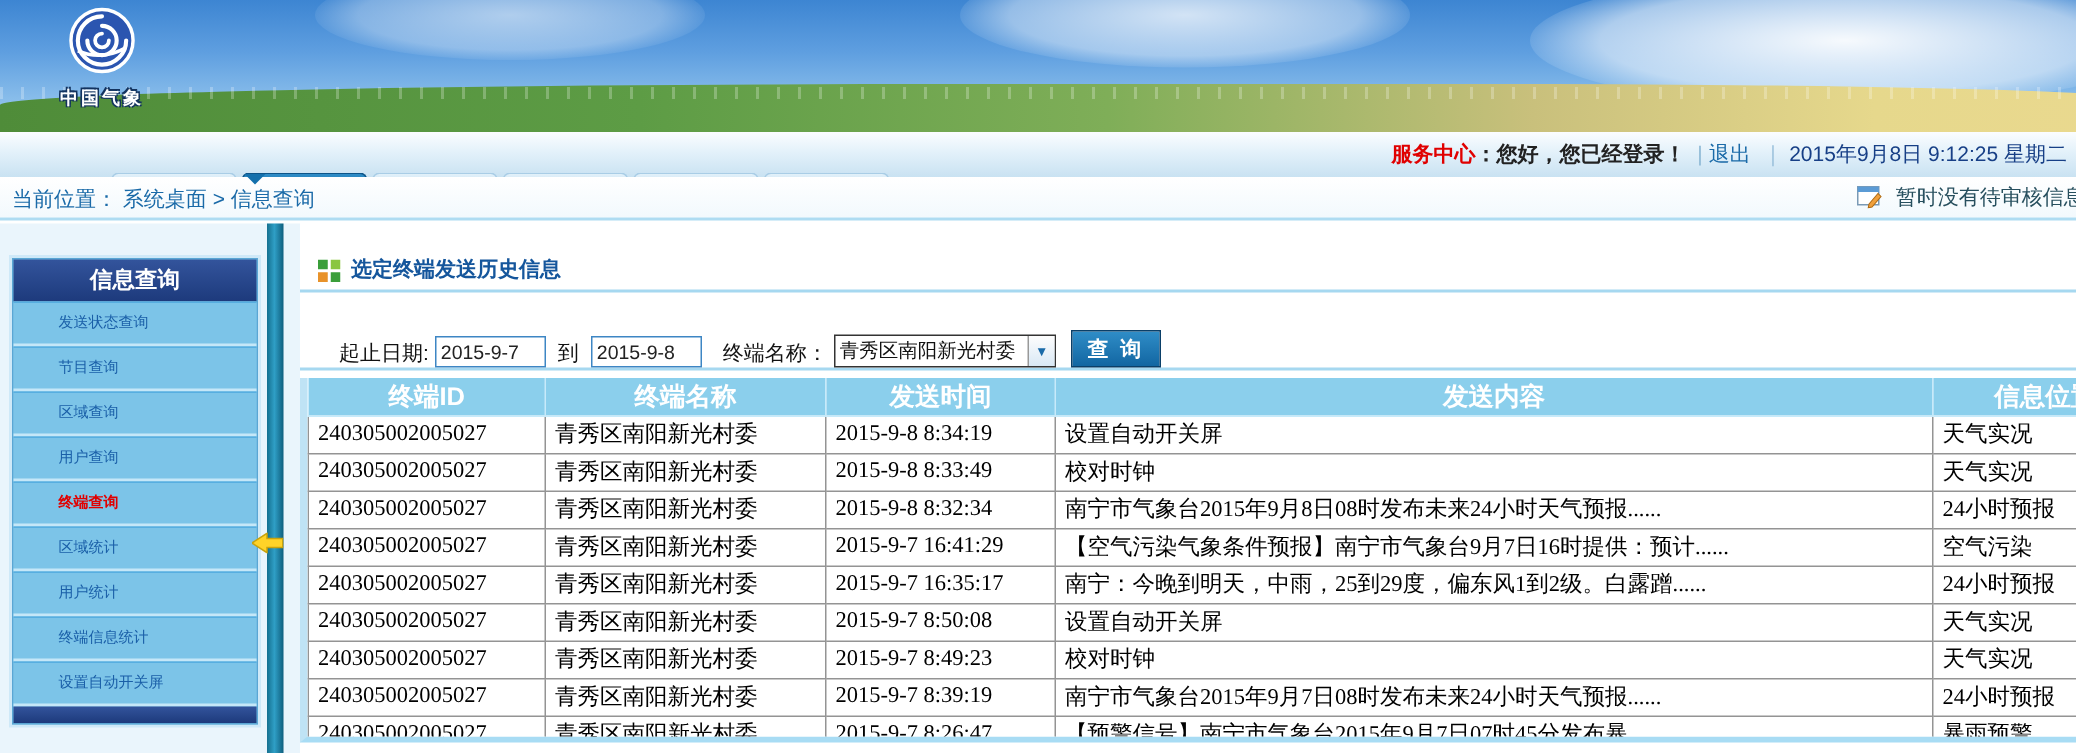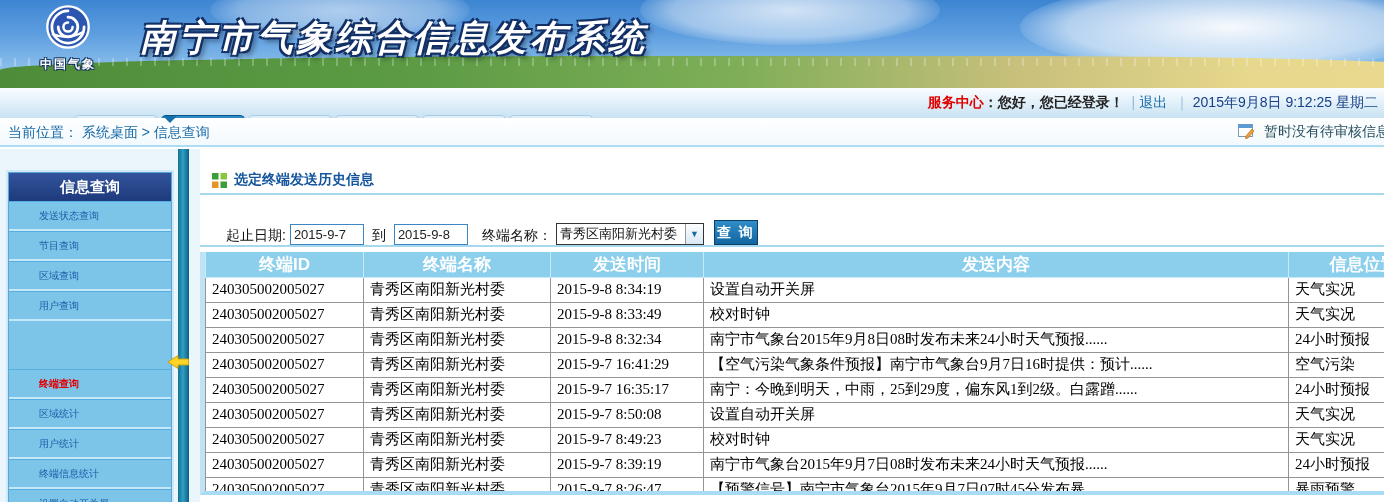--- a/index.html
+++ b/index.html
@@ -53,21 +53,21 @@
   
   .content { position:absolute; left:0; top:149px; width:1384px; height:353px; background:#fff; }
   .left-bg { position:absolute; left:0; top:0; width:200px; height:353px; background:#eaf5fc; }
 
   
   .sidebar { position:absolute; left:8px; top:23px; width:164px; border:1px solid #5aa6d4; box-shadow:0 0 0 2px #cfe9f8; background:#7cc4e8; }
   .side-head { height:28px; line-height:28px; text-align:center; color:#fff; font-weight:bold; font-size:15px;
     background:linear-gradient(180deg,#33549c 0%,#1d3a7c 100%); }
   .side-item { height:30px; line-height:28px; padding-left:30px; font-size:10px; color:#1a5fa8;
     background:#7cc4e8; border-bottom:2px solid #c5e7f8; border-top:1px solid #57aee0; cursor:pointer; }
-  .side-item.active { color:#e10000; font-weight:bold;margin-top:48px; }
+  .side-item.active { color:#e10000; font-weight:bold; }
   .side-foot { height:11px; background:linear-gradient(180deg,#33549c 0%,#1d3a7c 100%); }
 
   
   .divider { position:absolute; left:178px; top:0; width:11px; height:353px;
     background:linear-gradient(90deg,#15708f 0%,#2f9fc6 45%,#0f5f7e 100%); }
   .collapse-arrow { position:absolute; left:168px; top:206px; cursor:pointer; z-index:4; }
 
   
   .main { position:absolute; left:200px; top:0; width:1184px; height:353px; background:#fff; }
   .panel-head { margin-top:18px; height:28px; padding-left:12px; border-bottom:2px solid #a6d8f0;
@@ -78,21 +78,21 @@
     display:flex; align-items:flex-end; }
   .form-row .lbl { margin-right:4px; }
   .txt-input { width:74px; height:21px; border:1px solid #3d86c4; font-size:13px; color:#222; padding:0 3px;
     font-family:"Liberation Sans",sans-serif; }
   .to-lbl { margin:0 8px; }
   .term-lbl { margin-left:14px; margin-right:4px; }
   .fake-select { width:148px; height:22px; border:1px solid #333; background:#fff; display:flex; align-items:center; cursor:pointer; }
   .fake-select .sel-text { flex:1; font-size:13px; padding-left:3px; white-space:nowrap; overflow:hidden; }
   .fake-select .sel-btn { width:18px; height:100%; border-left:1px solid #999;
     background:linear-gradient(180deg,#fdfdfd,#d9e8f5); color:#1a6aa8; font-size:9px; display:flex; align-items:center; justify-content:center; }
-  .query-btn { margin-left:10px; width:44px; height:25px; background:linear-gradient(180deg,#2f8dc7 0%,#1266a2 100%);
+  .query-btn { margin-left:10px; width:60px; height:25px; background:linear-gradient(180deg,#2f8dc7 0%,#1266a2 100%);
     border:1px solid #0a3f68; color:#fff; font-size:14px; font-weight:bold; cursor:pointer; letter-spacing:2px;
     font-family:"Liberation Sans",sans-serif; }
 
   
   .table-wrap { margin-top:5px; height:243px; overflow:hidden; border-left:5px solid #bfe3f5; border-bottom:4px solid #a8dcf4; }
   table.hist { border-collapse:collapse; table-layout:fixed; width:1233px; font-family:"Liberation Serif", serif; font-size:15px; }
   table.hist th { height:25px; background:#8bcfec; color:#fff; font-weight:bold; font-size:17px;
     border:1px solid #c7eafa; border-top:none; font-family:"Liberation Sans",sans-serif; }
   table.hist td { height:25px; border:1px solid #949494; color:#000; padding:0 6px; white-space:nowrap; overflow:hidden; background:#fff; }
   table.hist td.c-time, table.hist td.c-id { font-family:"Liberation Serif", serif; }
@@ -112,21 +112,20 @@
         <svg width="46" height="46" viewBox="0 0 40 40">
           <circle cx="20" cy="20" r="18" fill="#2b55b0" stroke="#ffffff" stroke-width="2"></circle>
           <path d="M20 6 A14 14 0 1 0 34 20" stroke="#ffffff" fill="none" stroke-width="2.4" stroke-linecap="round"></path>
           <path d="M20 11.5 A8.5 8.5 0 1 1 11.5 20" stroke="#ffffff" fill="none" stroke-width="2.4" stroke-linecap="round"></path>
           <path d="M20 16 A4 4 0 1 0 24 20" stroke="#ffffff" fill="none" stroke-width="2.2" stroke-linecap="round"></path>
           <path d="M6 26 Q 20 32 34 24" stroke="#ffffff" fill="none" stroke-width="2"></path>
         </svg>
       </span>
       <div class="logo-text">中国气象</div>
     </div>
-    <div class="sys-title">南宁市气象综合信息发布系统</div>
   </div>
 
   <div class="navrow">
     <div class="tabs"><div class="tab">信息发布</div><div class="tab active">信息查询</div><div class="tab">信息审核</div><div class="tab">终端管理</div><div class="tab">信息录入</div><div class="tab">信息重发</div></div>
     <div class="service">
       <span class="svc-label">服务中心</span><span class="svc-greet">：您好，您已经登录！</span>
       <span class="svc-sep">|</span><a class="svc-logout">退出</a>
       <span class="svc-sep">｜</span><span class="svc-date">2015年9月8日  9:12:25  星期二</span>
     </div>
   </div>

